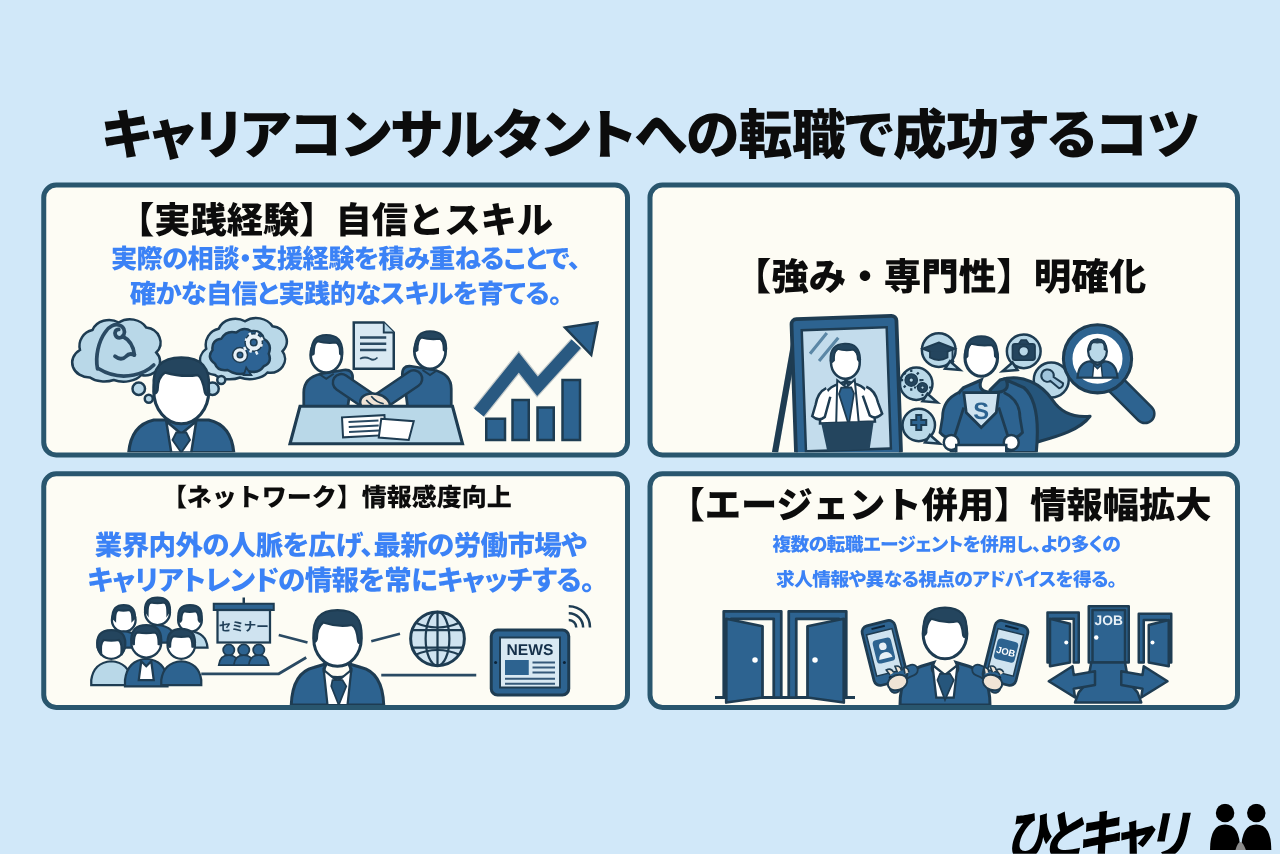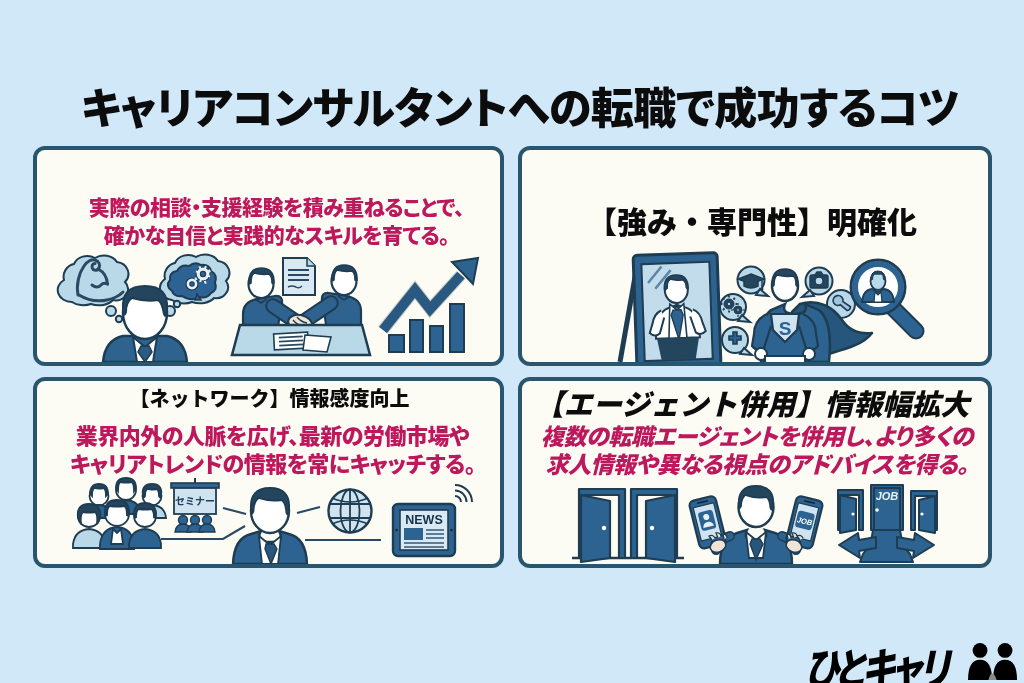--- a/index.html
+++ b/index.html
@@ -6,42 +6,43 @@
   body{width:1024px;height:683px;overflow:hidden;background:#d1e8f9;
        font-family:"Liberation Sans","Noto Sans CJK JP",sans-serif;position:relative;}
   .title{position:absolute;left:8px;top:74px;width:1024px;text-align:center;
          font-size:43px;font-weight:900;color:#0c0c0c;letter-spacing:-0.5px;
          font-feature-settings:"palt" 1;}
   .card{position:absolute;background:#fdfcf4;border:4px solid #29566e;
         border-radius:12px;box-sizing:border-box;overflow:hidden;}
   #c1{left:33px;top:146px;width:471px;height:220px;}
   #c2{left:518px;top:146px;width:474px;height:220px;}
   #c3{left:33px;top:377px;width:471px;height:191px;}
-  #c4{left:518px;top:377px;width:474px;height:191px;font-style:italic;}
+  #c4{left:518px;top:377px;width:474px;height:191px;}
   .ct{position:absolute;top:4px;width:100%;text-align:center;line-height:1.18;
       font-weight:900;color:#0c0c0c;}
   #c1 .ct{font-size:29px;left:0px;top:10px;}
   #c2 .ct{font-size:30px;left:-3px;top:10px;margin-top:45px;}
   #c3 .ct{font-size:20px;left:1px;top:7px;}
   #c4 .ct{font-size:29px;left:-3px;top:7px;}
   .cb{position:absolute;top:44px;width:100%;text-align:center;
-      font-size:21.5px;font-weight:800;color:#be185d;line-height:28px;
+      font-size:21.5px;font-weight:800;color:#3b82f6;line-height:28px;
       font-feature-settings:"palt" 1;letter-spacing:-0.5px;white-space:nowrap;}
   #c1 .cb{left:8px;font-size:21px;}
   #c2 .cb{left:5px;top:42px;}
   #c3 .cb{left:4px;top:42px;font-size:22px;}
-  #c4 .cb{left:2px;top:42px;font-size:23px;}
+  #c4 .cb{left:2px;top:42px;font-size:15px;}
   .art{position:absolute;left:0;bottom:0;}
   .logo{position:absolute;left:805px;top:634px;width:219px;height:49px;text-decoration:underline;}
 </style>
 </head>
 <body>
   <div class="title">キャリアコンサルタントへの転職で成功するコツ</div>
 
   <div class="card" id="c1">
+    <div class="ct">【実践経験】自信とスキル</div>
     <div class="cb">実際の相談・支援経験を積み重ねることで、<br>確かな自信と実践的なスキルを育てる。</div>
     <svg class="art" id="art1" width="463" height="112" viewBox="0 0 463 112">
       <g stroke="#1e3c52" stroke-width="2" fill="#b9d8e8">
         <path d="M35 52 a14 12 0 0 1 -8 -22 a13 13 0 0 1 10 -16 a14 12 0 0 1 21 -6 a15 13 0 0 1 22 4 a13 12 0 0 1 8 20 a12 11 0 0 1 -12 18 a16 10 0 0 1 -22 4 a15 9 0 0 1 -19 -2 Z"></path>
         <path d="M135 50 a14 12 0 0 1 -7 -21 a13 13 0 0 1 10 -16 a14 12 0 0 1 21 -6 a15 13 0 0 1 22 4 a13 12 0 0 1 8 20 a12 11 0 0 1 -12 17 a16 10 0 0 1 -22 4 a15 9 0 0 1 -20 -2 Z"></path>
         <circle cx="74" cy="61" r="5"></circle>
         <circle cx="82" cy="69" r="3.2"></circle>
         <circle cx="133" cy="61" r="5"></circle>
         <circle cx="140" cy="54" r="3.2"></circle>
       </g>

